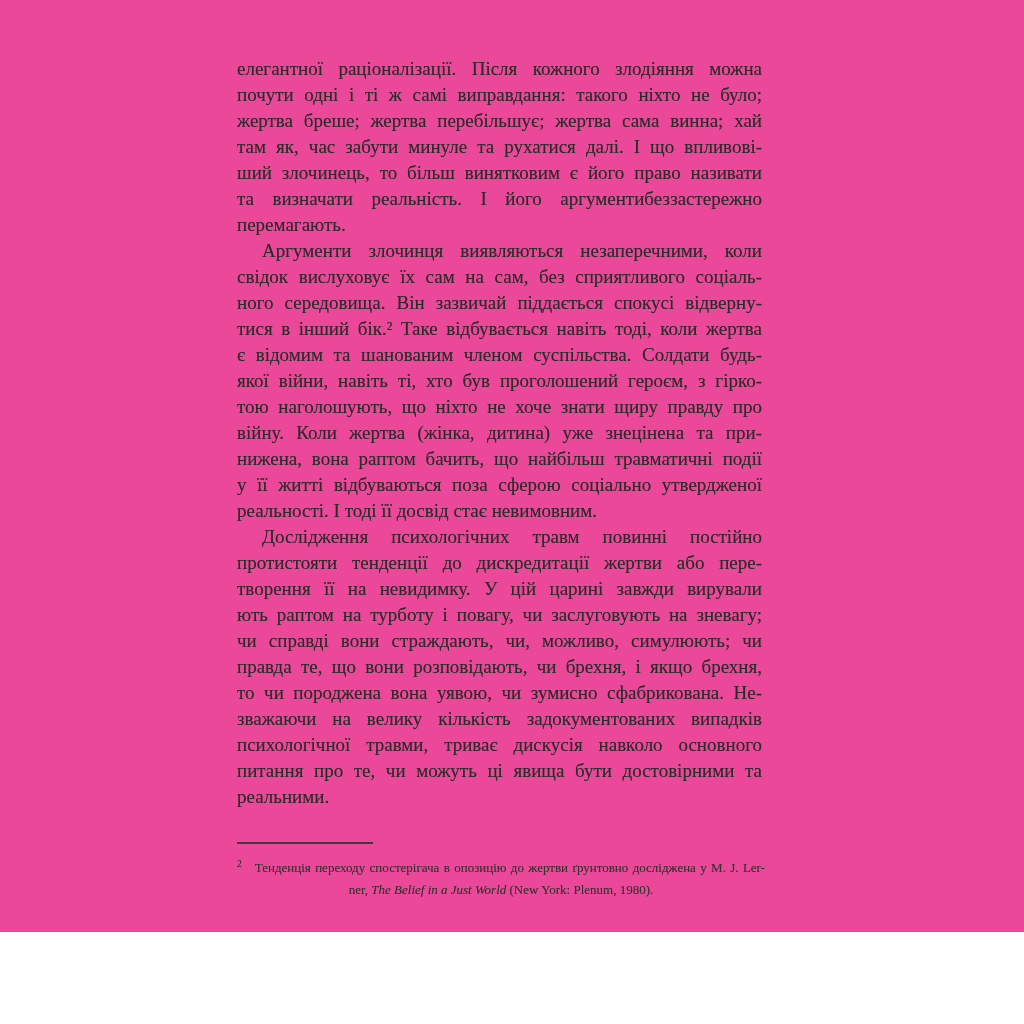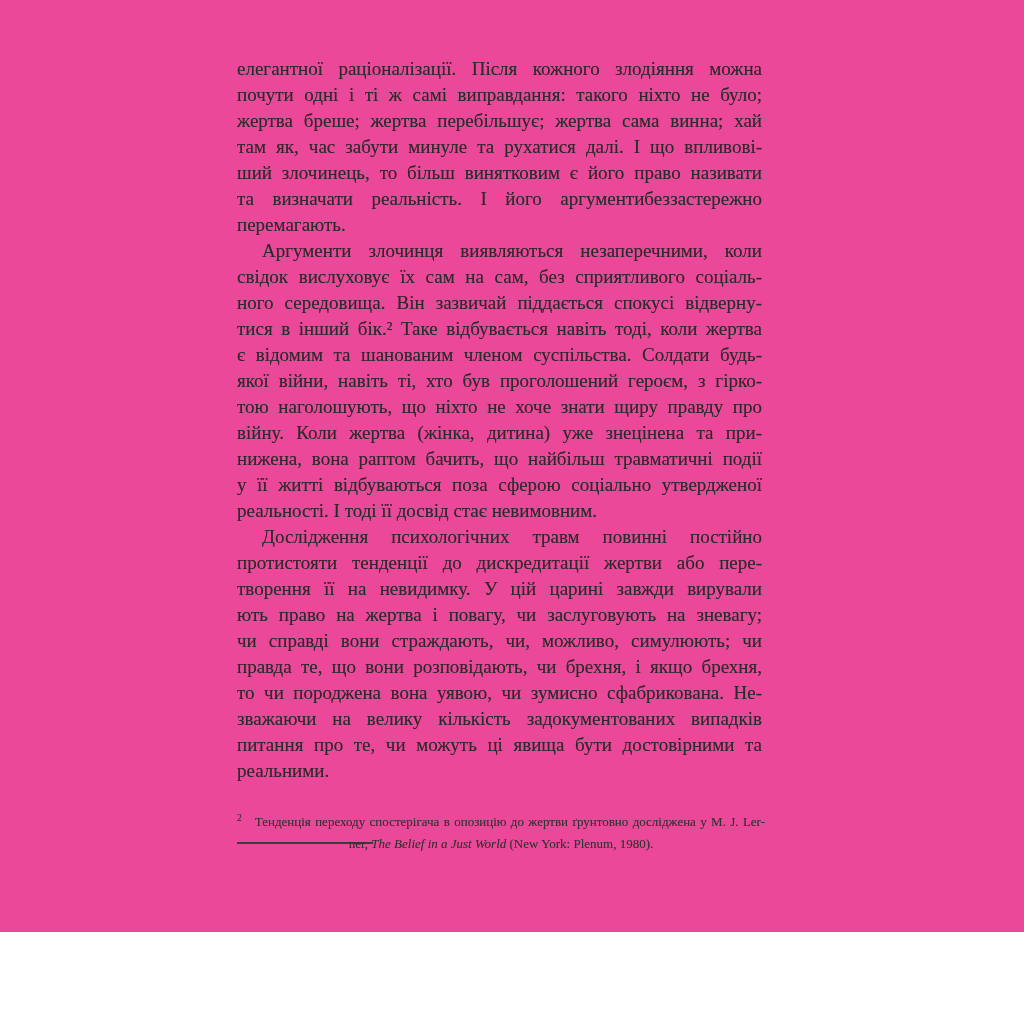--- a/index.html
+++ b/index.html
@@ -37,21 +37,21 @@
     position: absolute;
     left: 237px;
     top: 842px;
     width: 136px;
     height: 2px;
     background: #3c3c3c;
   }
   .footnote {
     position: absolute;
     left: 237px;
-    top: 807px;
+    top: 853px;
     width: 528px;
     font-size: 13px;
     line-height: 22px;
     color: #333333;
     text-shadow: 0 0 0.4px rgba(45,45,45,0.4);
   }
   .fn-line1 {
     text-align: justify;
     text-align-last: justify;
   }
@@ -95,25 +95,26 @@
     <div class="ln j">є відомим та шанованим членом суспільства. Солдати будь-</div>
     <div class="ln j">якої війни, навіть ті, хто був проголошений героєм, з гірко-</div>
     <div class="ln j">тою наголошують, що ніхто не хоче знати щиру правду про</div>
     <div class="ln j">війну. Коли жертва (жінка, дитина) уже знецінена та при-</div>
     <div class="ln j">нижена, вона раптом бачить, що найбільш травматичні події</div>
     <div class="ln j">у її житті відбуваються поза сферою соціально утвердженої</div>
     <div class="ln end">реальності. І тоді її досвід стає невимовним.</div>
     <div class="ln j in">Дослідження психологічних травм повинні постійно</div>
     <div class="ln j">протистояти тенденції до дискредитації жертви або пере-</div>
     <div class="ln j">творення її на невидимку. У цій царині завжди вирували</div>
-    <div class="ln j">ють право на жертва і повагу, чи заслуговують на зневагу;</div>
+    <div class="ln j">ють раптом на турботу і повагу, чи заслуговують на зневагу;</div>
     <div class="ln j">чи справді вони страждають, чи, можливо, симулюють; чи</div>
     <div class="ln j">правда те, що вони розповідають, чи брехня, і якщо брехня,</div>
     <div class="ln j">то чи породжена вона уявою, чи зумисно сфабрикована. Не-</div>
     <div class="ln j">зважаючи на велику кількість задокументованих випадків</div>
+    <div class="ln j">психологічної травми, триває дискусія навколо основного</div>
     <div class="ln j">питання про те, чи можуть ці явища бути достовірними та</div>
     <div class="ln end">реальними.</div>
   </div>
 
   <div class="fn-rule"></div>
 
   <div class="footnote">
     <div class="fn-line1">
       <span class="fn-marker">2</span><span>Тенденція переходу спостерігача в опозицію до жертви ґрунтовно досліджена у M. J. Ler-</span>
     </div>

